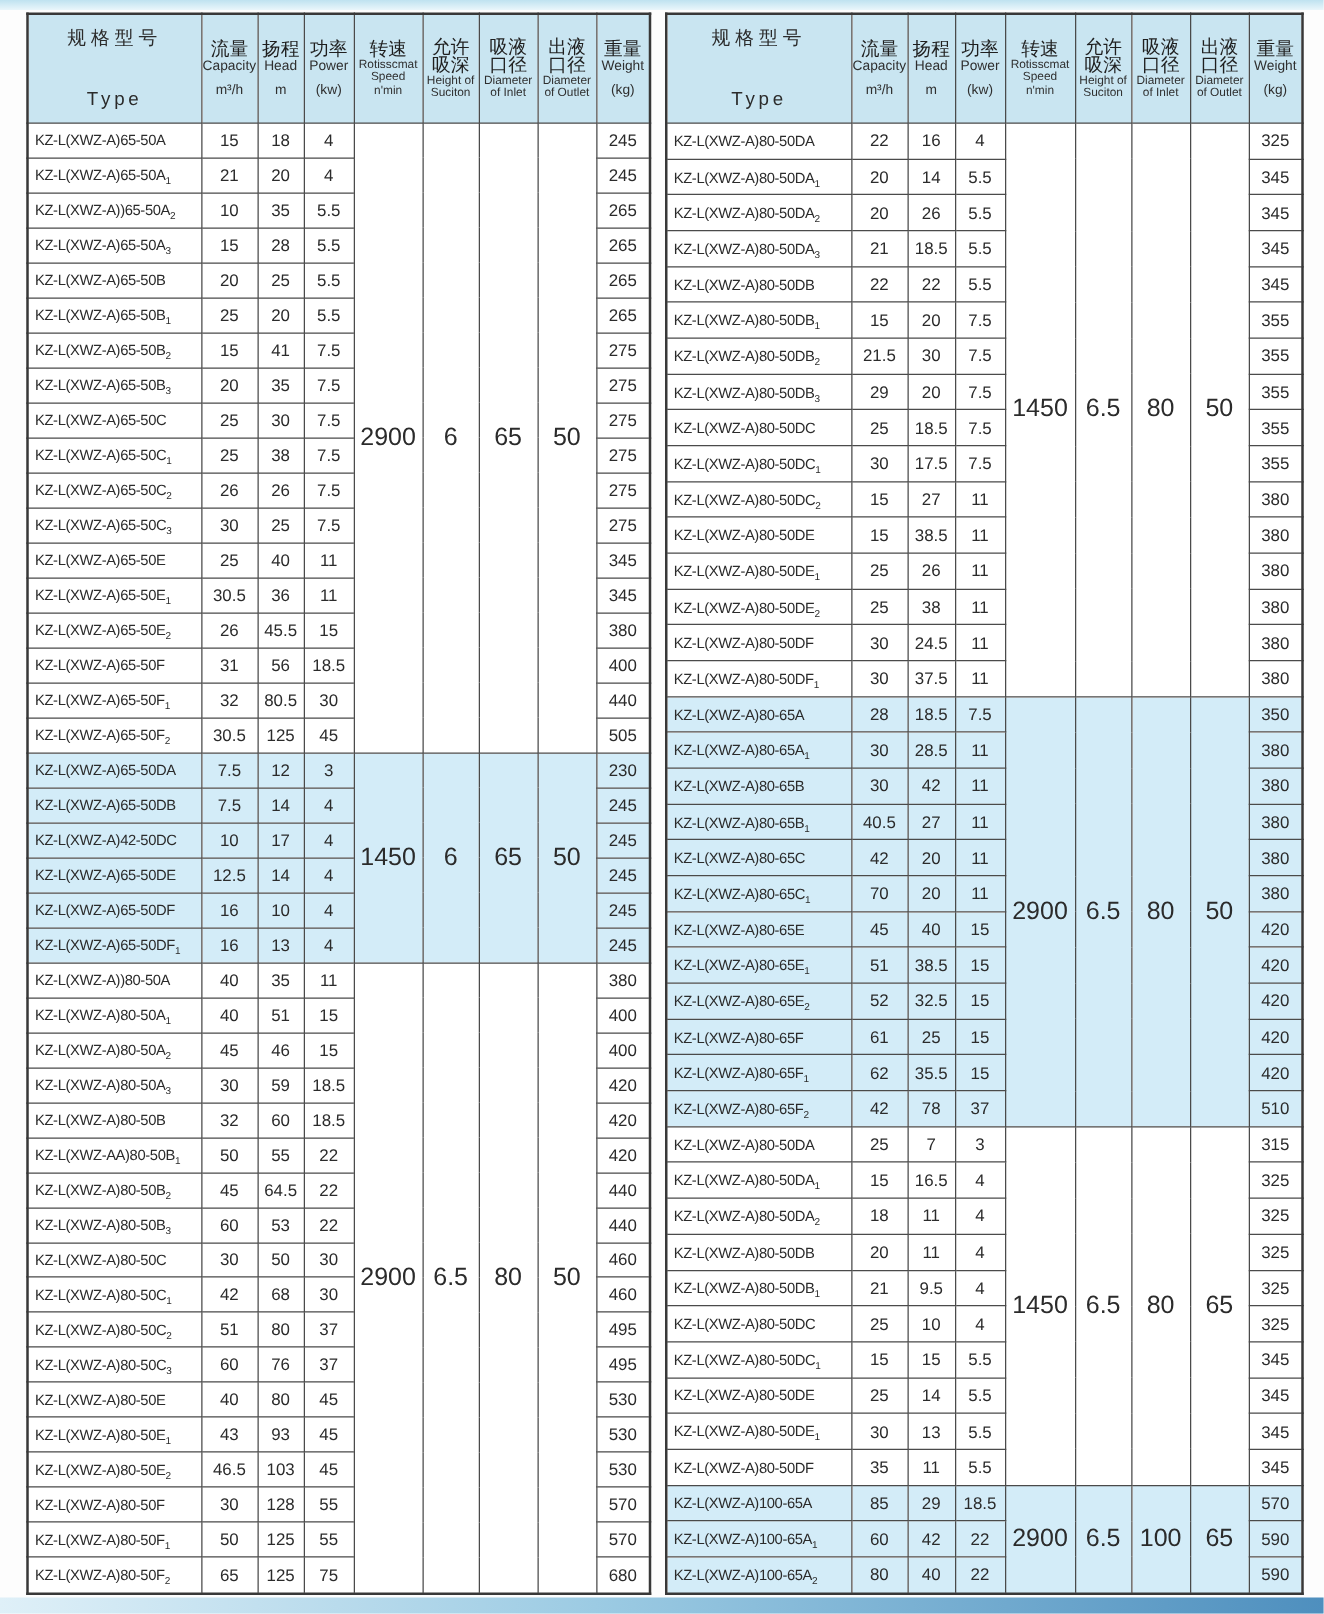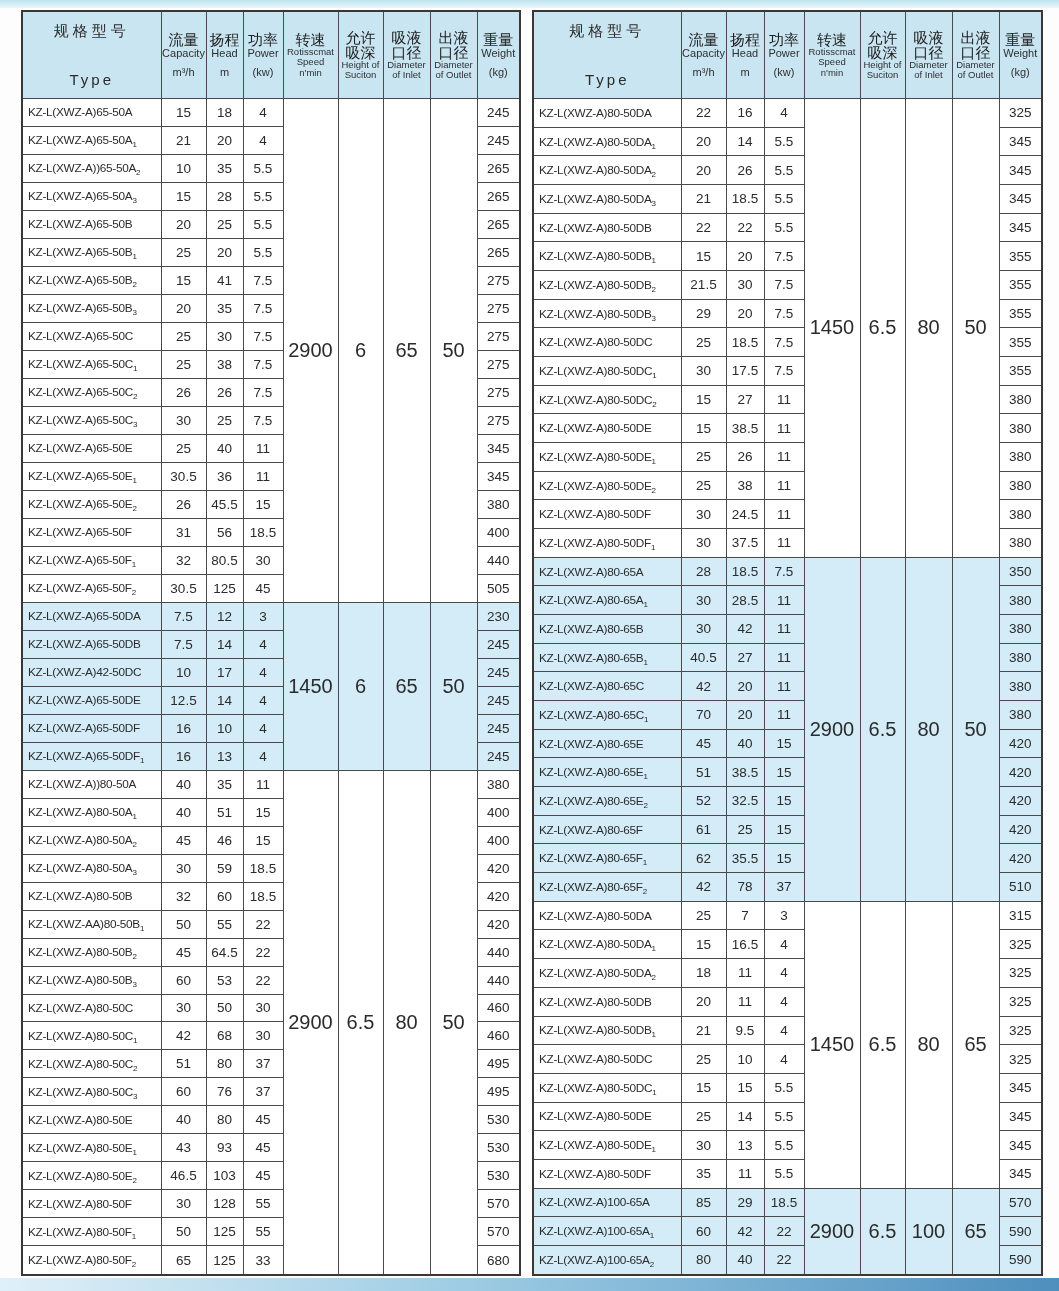--- a/index.html
+++ b/index.html
@@ -399,21 +399,21 @@
           <td class="type">KZ-L(XWZ-A)80-50F<sub>1</sub></td>
           <td>50</td>
           <td>125</td>
           <td>55</td>
           <td>570</td>
         </tr>
         <tr>
           <td class="type">KZ-L(XWZ-A)80-50F<sub>2</sub></td>
           <td>65</td>
           <td>125</td>
-          <td>33</td>
+          <td>75</td>
           <td>680</td>
         </tr>
       </tbody>
   </table>
 
   <table class="spec" id="right-table">
     <colgroup>
       <col style="width:148px">
         <col style="width:45px">
         <col style="width:38px">

